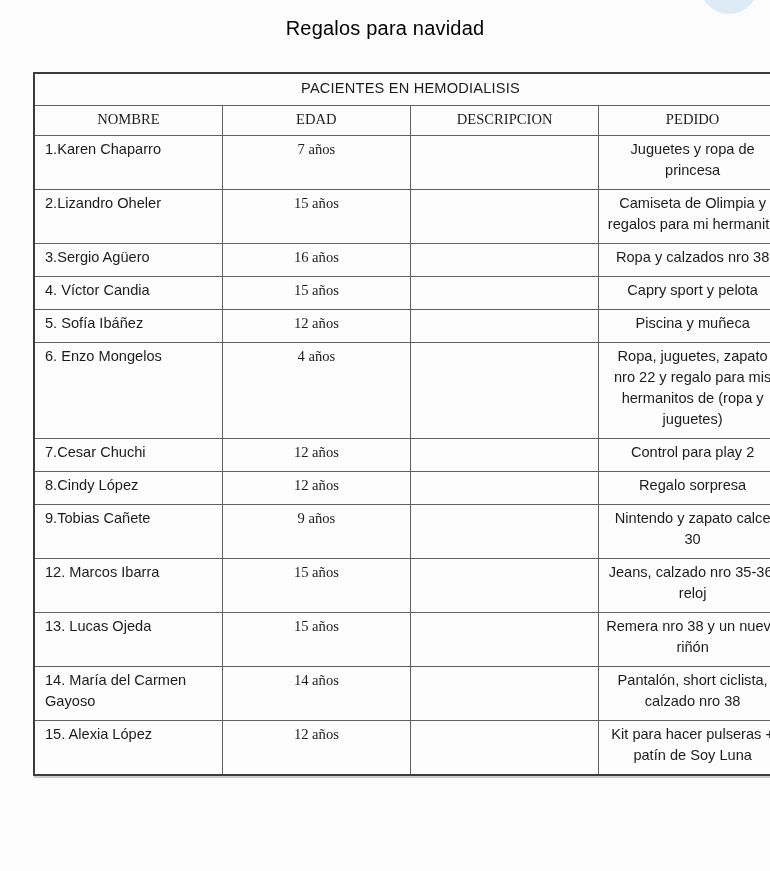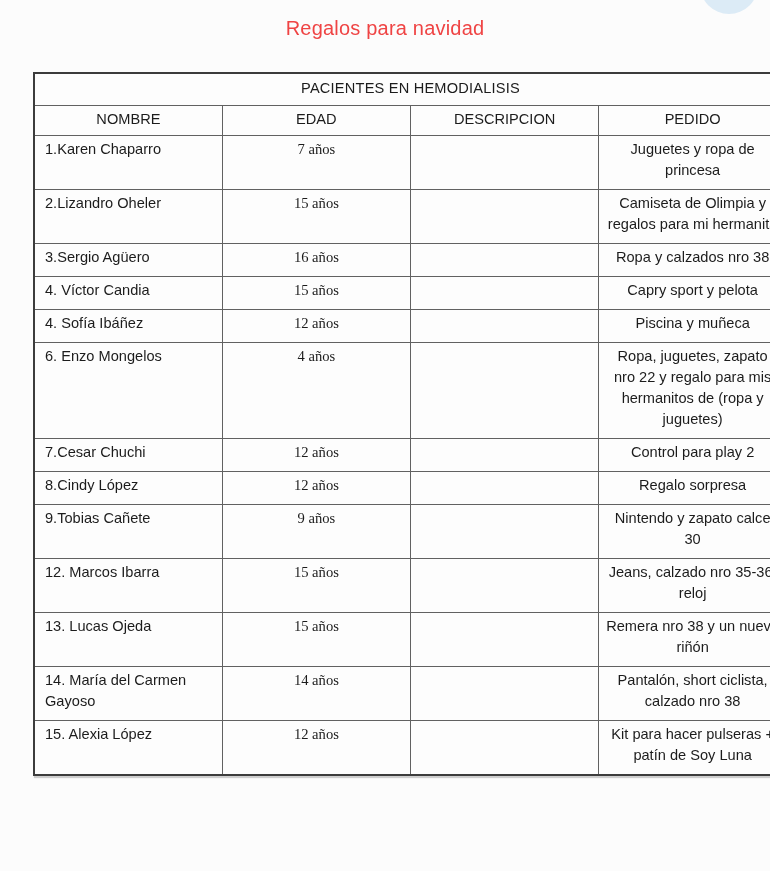--- a/index.html
+++ b/index.html
@@ -25,21 +25,21 @@
   .title {
     margin: 0;
     position: absolute;
     top: 17px;
     left: 0;
     width: 100%;
     text-align: center;
     font-size: 20px;
     font-weight: 500;
     letter-spacing: 0.2px;
-    color: #ef4444;
+    color: #000000;
   }
   table.gift-table {
     position: absolute;
     left: 33px;
     top: 72px;
     width: 755px;
     border-collapse: collapse;
     table-layout: fixed;
     background: #fdfdfd;
     border: 2px solid #3c3c3c;
@@ -59,20 +59,21 @@
   tr.caption-row th {
     height: 19px;
     text-align: center;
     padding: 4px 8px 6px;
     letter-spacing: 0.2px;
   }
   tr.header-row th {
     height: 18px;
     text-align: center;
     padding: 3px 8px 5px;
+    font-family: Liberation Serif, serif;
   }
   td.col-name { text-align: left; padding-left: 10px; }
   td.col-age { text-align: center; font-family: Liberation Serif, serif; }
   td.col-desc { text-align: center; }
   td.col-request { text-align: center; padding-left: 6px; padding-right: 6px; }
   tbody tr td { height: 21px; margin-top: 41px; }
   
   tbody tr:nth-child(14) td { border-top: 2px solid #7f1d1d; }
 </style>
 </head>
@@ -121,21 +122,21 @@
           <td class="col-desc"></td>
           <td class="col-request">Ropa y calzados nro 38</td>
         </tr>
         <tr>
           <td class="col-name">4. Víctor Candia</td>
           <td class="col-age">15 años</td>
           <td class="col-desc"></td>
           <td class="col-request">Capry sport y pelota</td>
         </tr>
         <tr>
-          <td class="col-name">4. Sofía Ibáñez</td>
+          <td class="col-name">5. Sofía Ibáñez</td>
           <td class="col-age">12 años</td>
           <td class="col-desc"></td>
           <td class="col-request">Piscina y muñeca</td>
         </tr>
         <tr>
           <td class="col-name">6. Enzo Mongelos</td>
           <td class="col-age">4 años</td>
           <td class="col-desc"></td>
           <td class="col-request">Ropa, juguetes, zapato nro 22 y regalo para mis hermanitos de (ropa y juguetes)</td>
         </tr>

